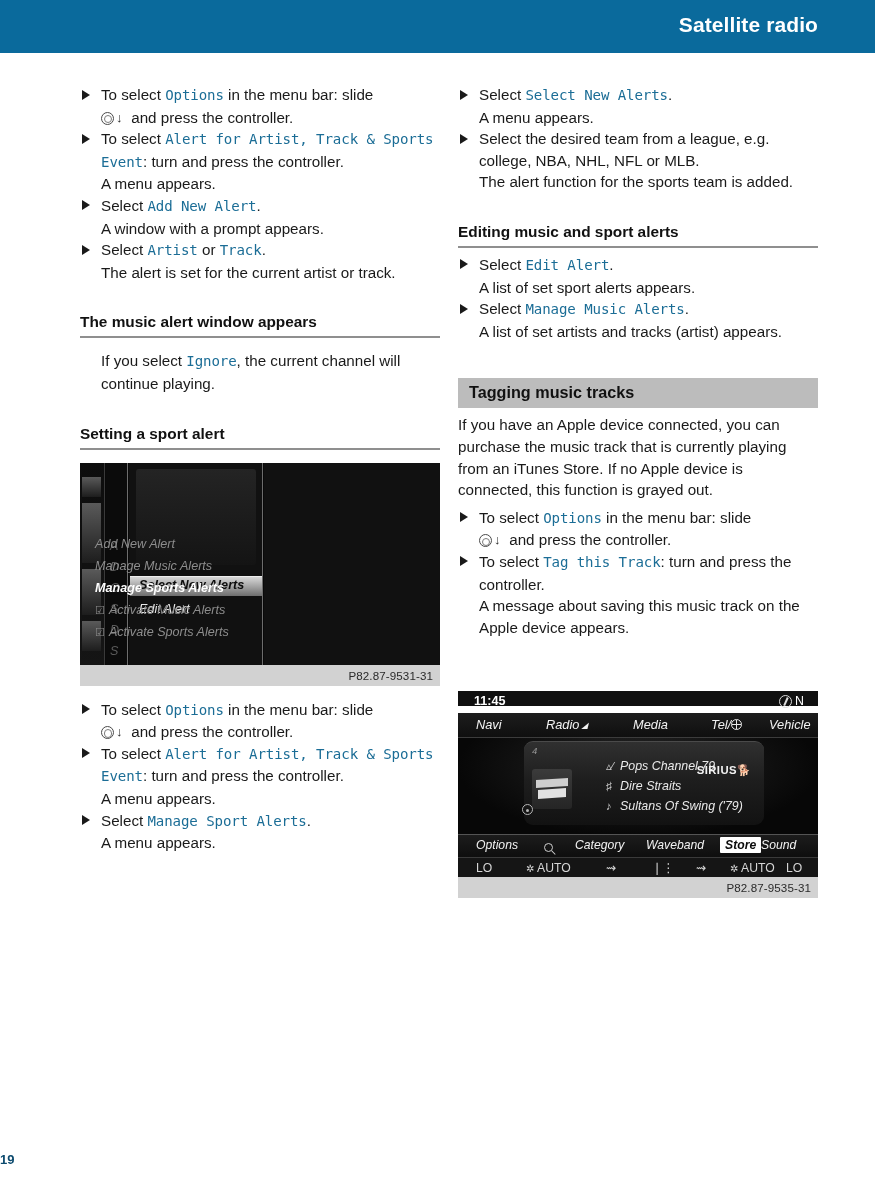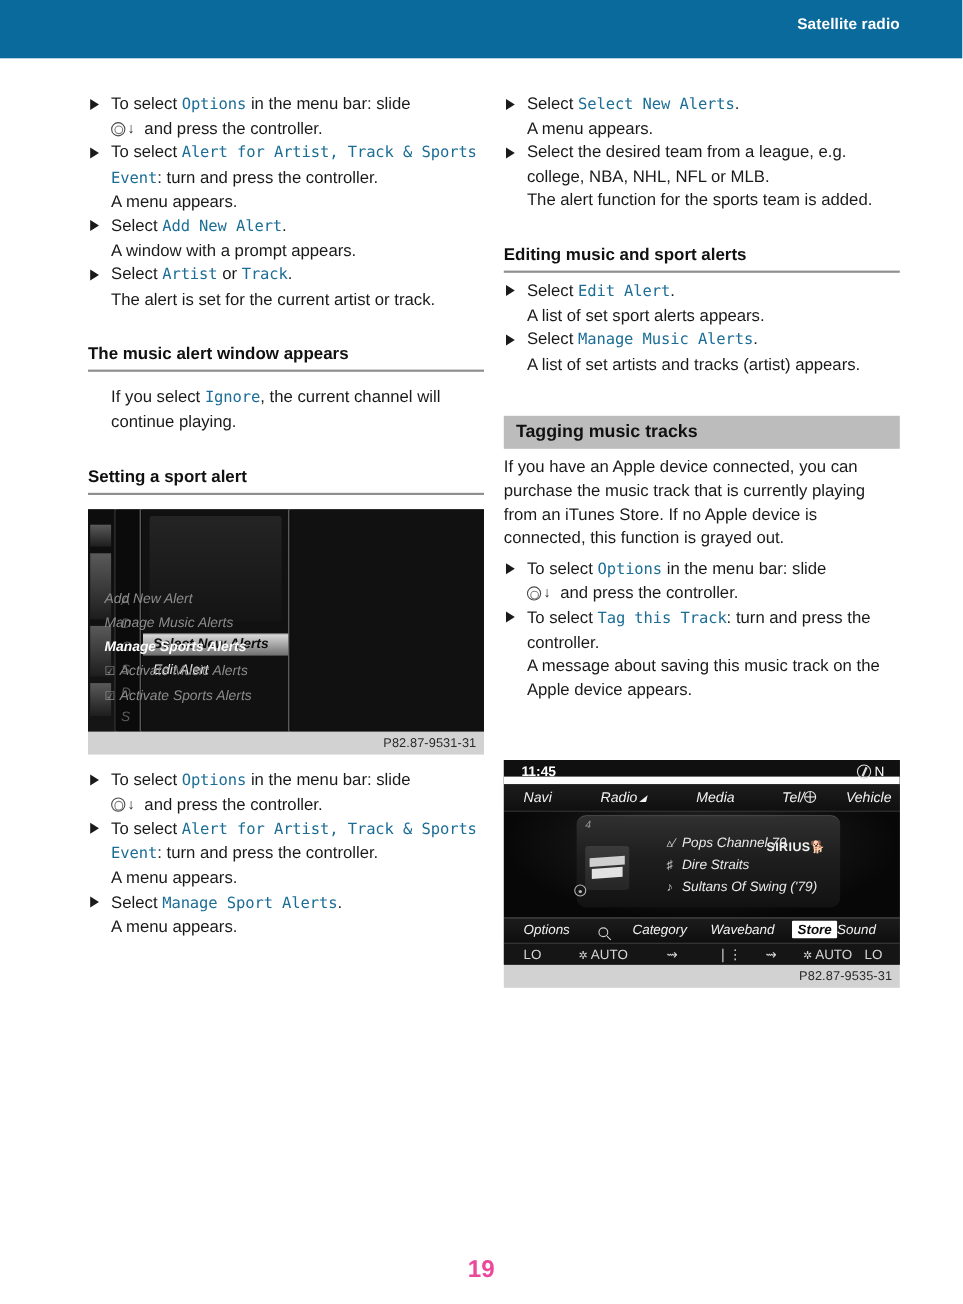--- a/index.html
+++ b/index.html
@@ -14,21 +14,21 @@
 
   
   .header {
     position: absolute; top: 0; left: 0;
     width: 875px; height: 53px;
     background: #0a6a9c;
   }
   .header-title {
     position: absolute; right: 57px; top: 13px;
     color: #ffffff;
-    font-size: 14px;
+    font-size: 21px;
     font-weight: bold;
     letter-spacing: 0.1px;
   }
 
   
   .col {
     position: absolute;
     top: 84px;
     width: 360px;
   }
@@ -377,24 +377,23 @@
     position: absolute; top: 2.5px;
     font-size: 12.2px; color: #d6d6d6;
     white-space: nowrap;
   }
 
   
   .pagenum {
     position: absolute;
     left: 0; right: 0;
     bottom: 18px;
-    text-align: center;
-    font-size: 22px;
+    font-size: 13px;
     font-weight: bold;
-    color: #ec4899;
+    color: #0c4a6e;
   }
 </style>
 </head>
 <body>
 
 <div class="page">
 
   <div class="header">
     <div class="header-title">Satellite radio</div>
   </div>

